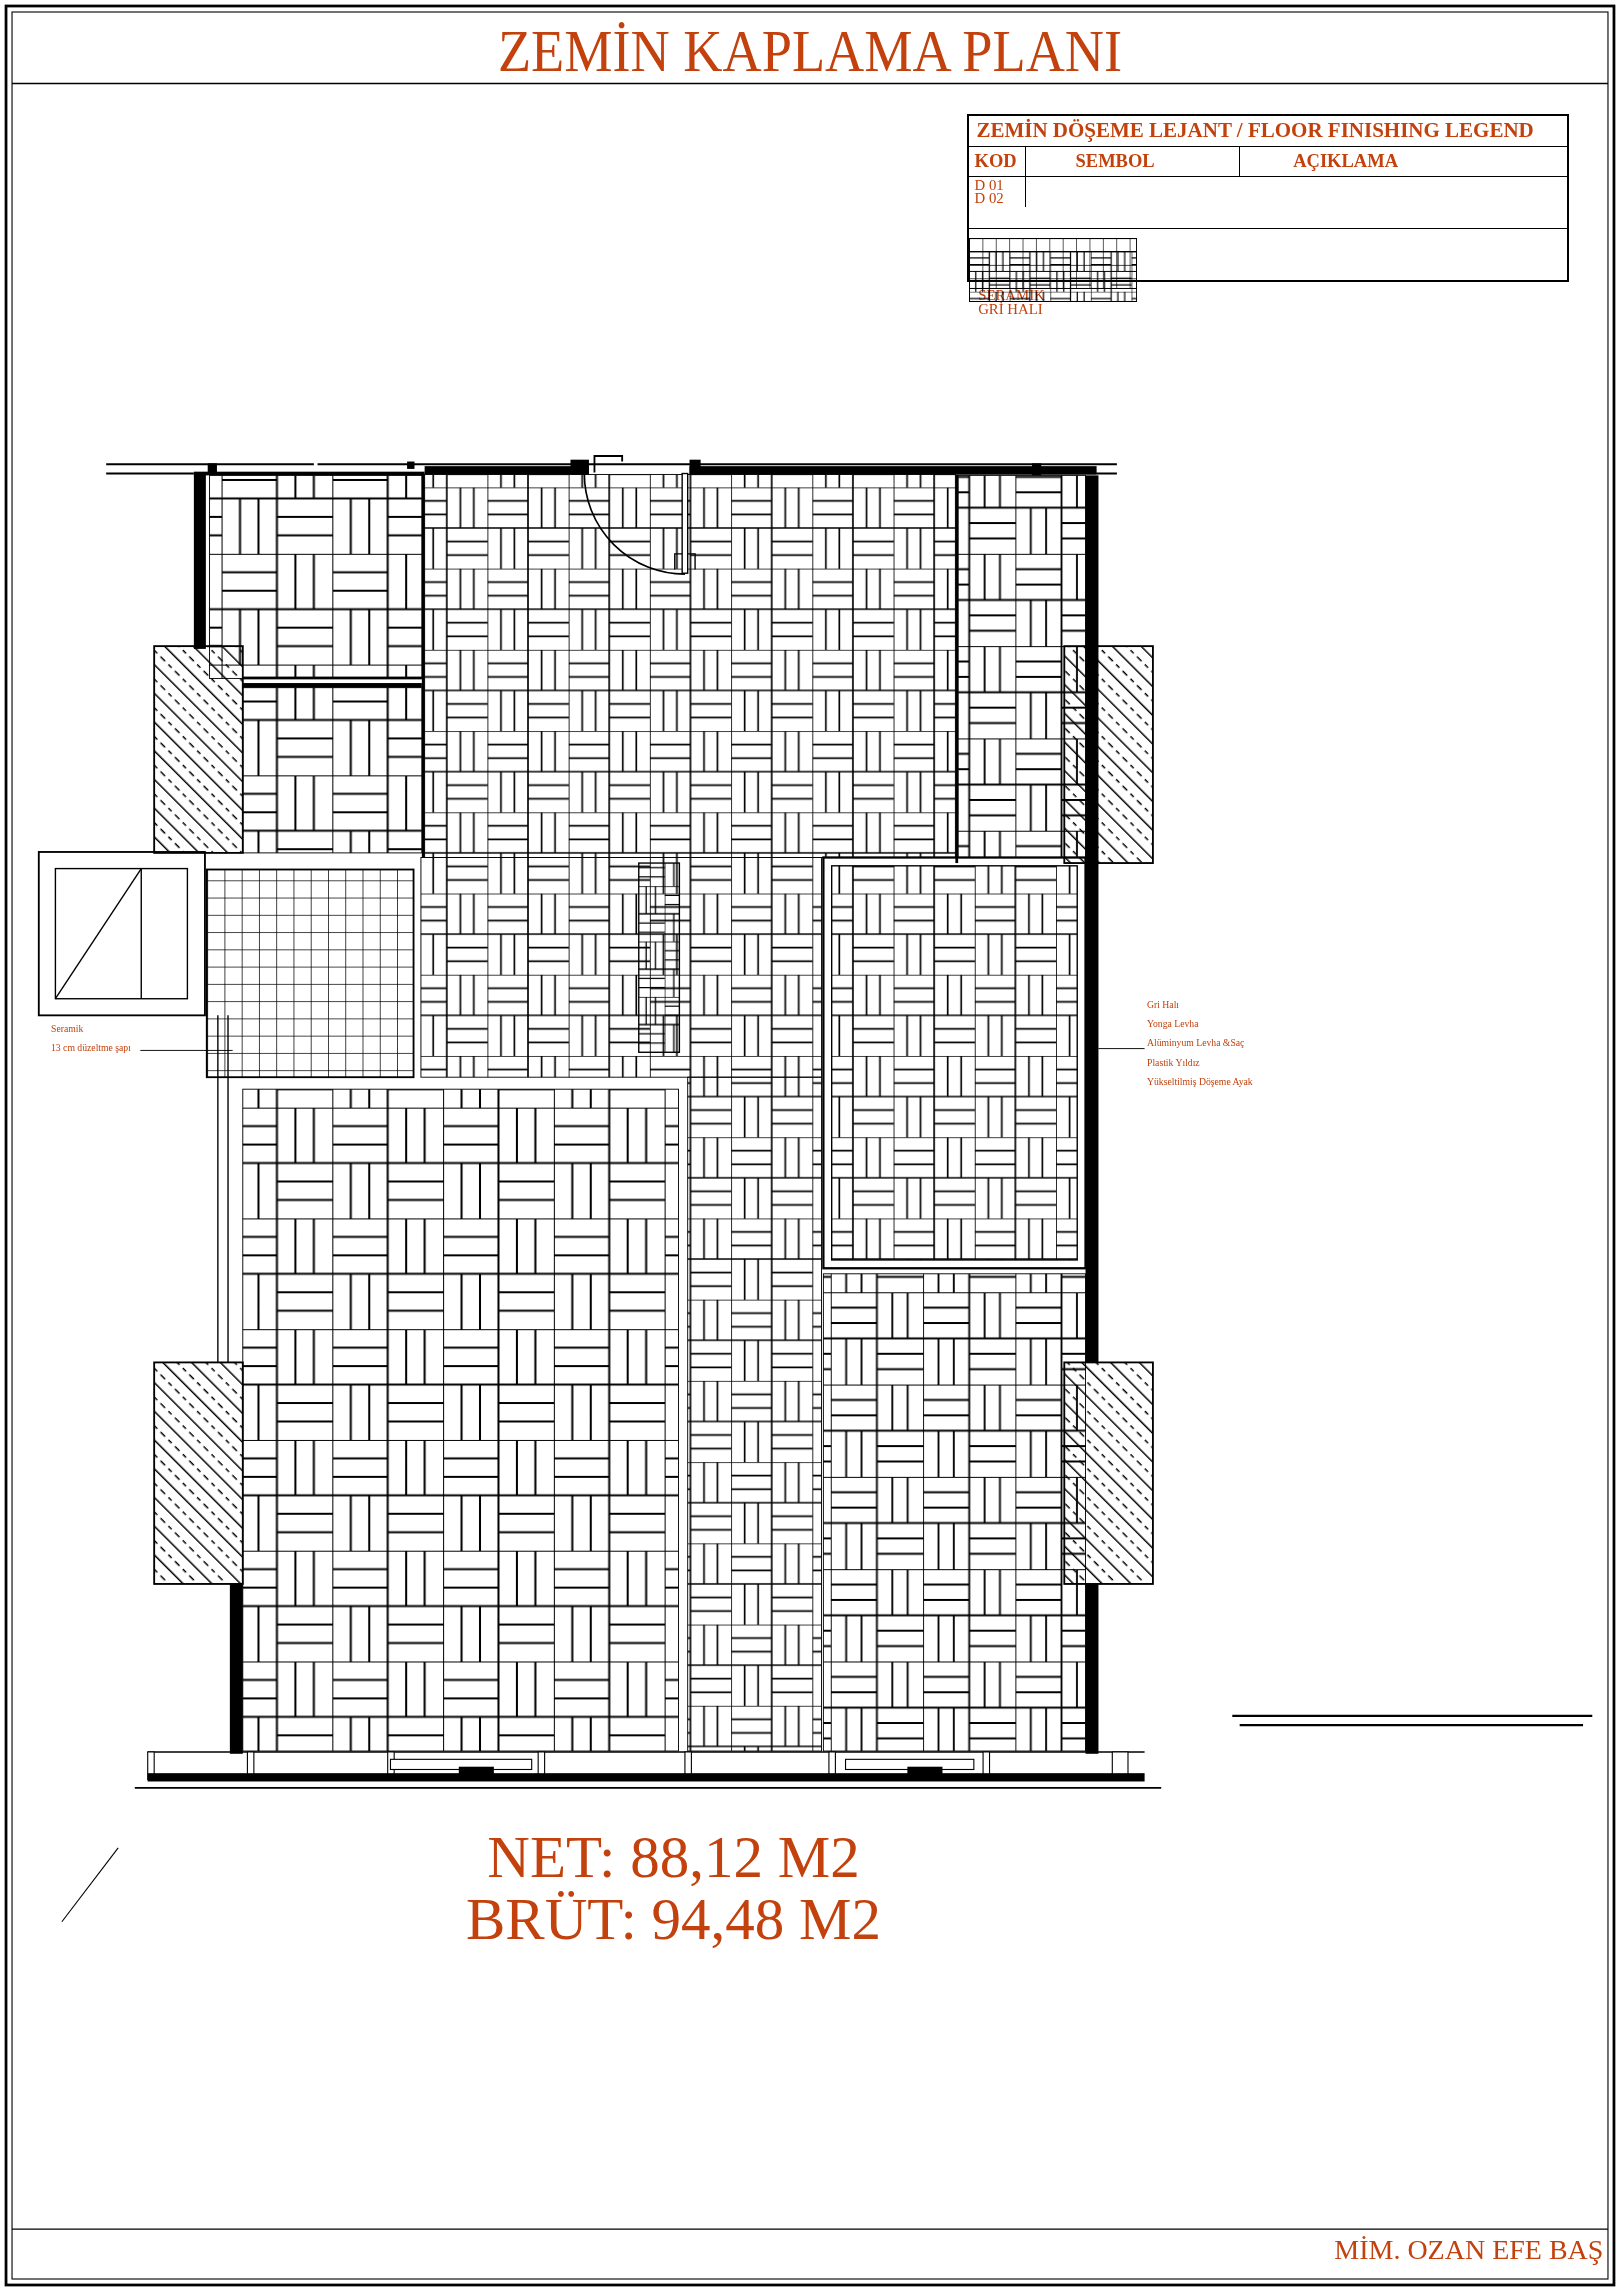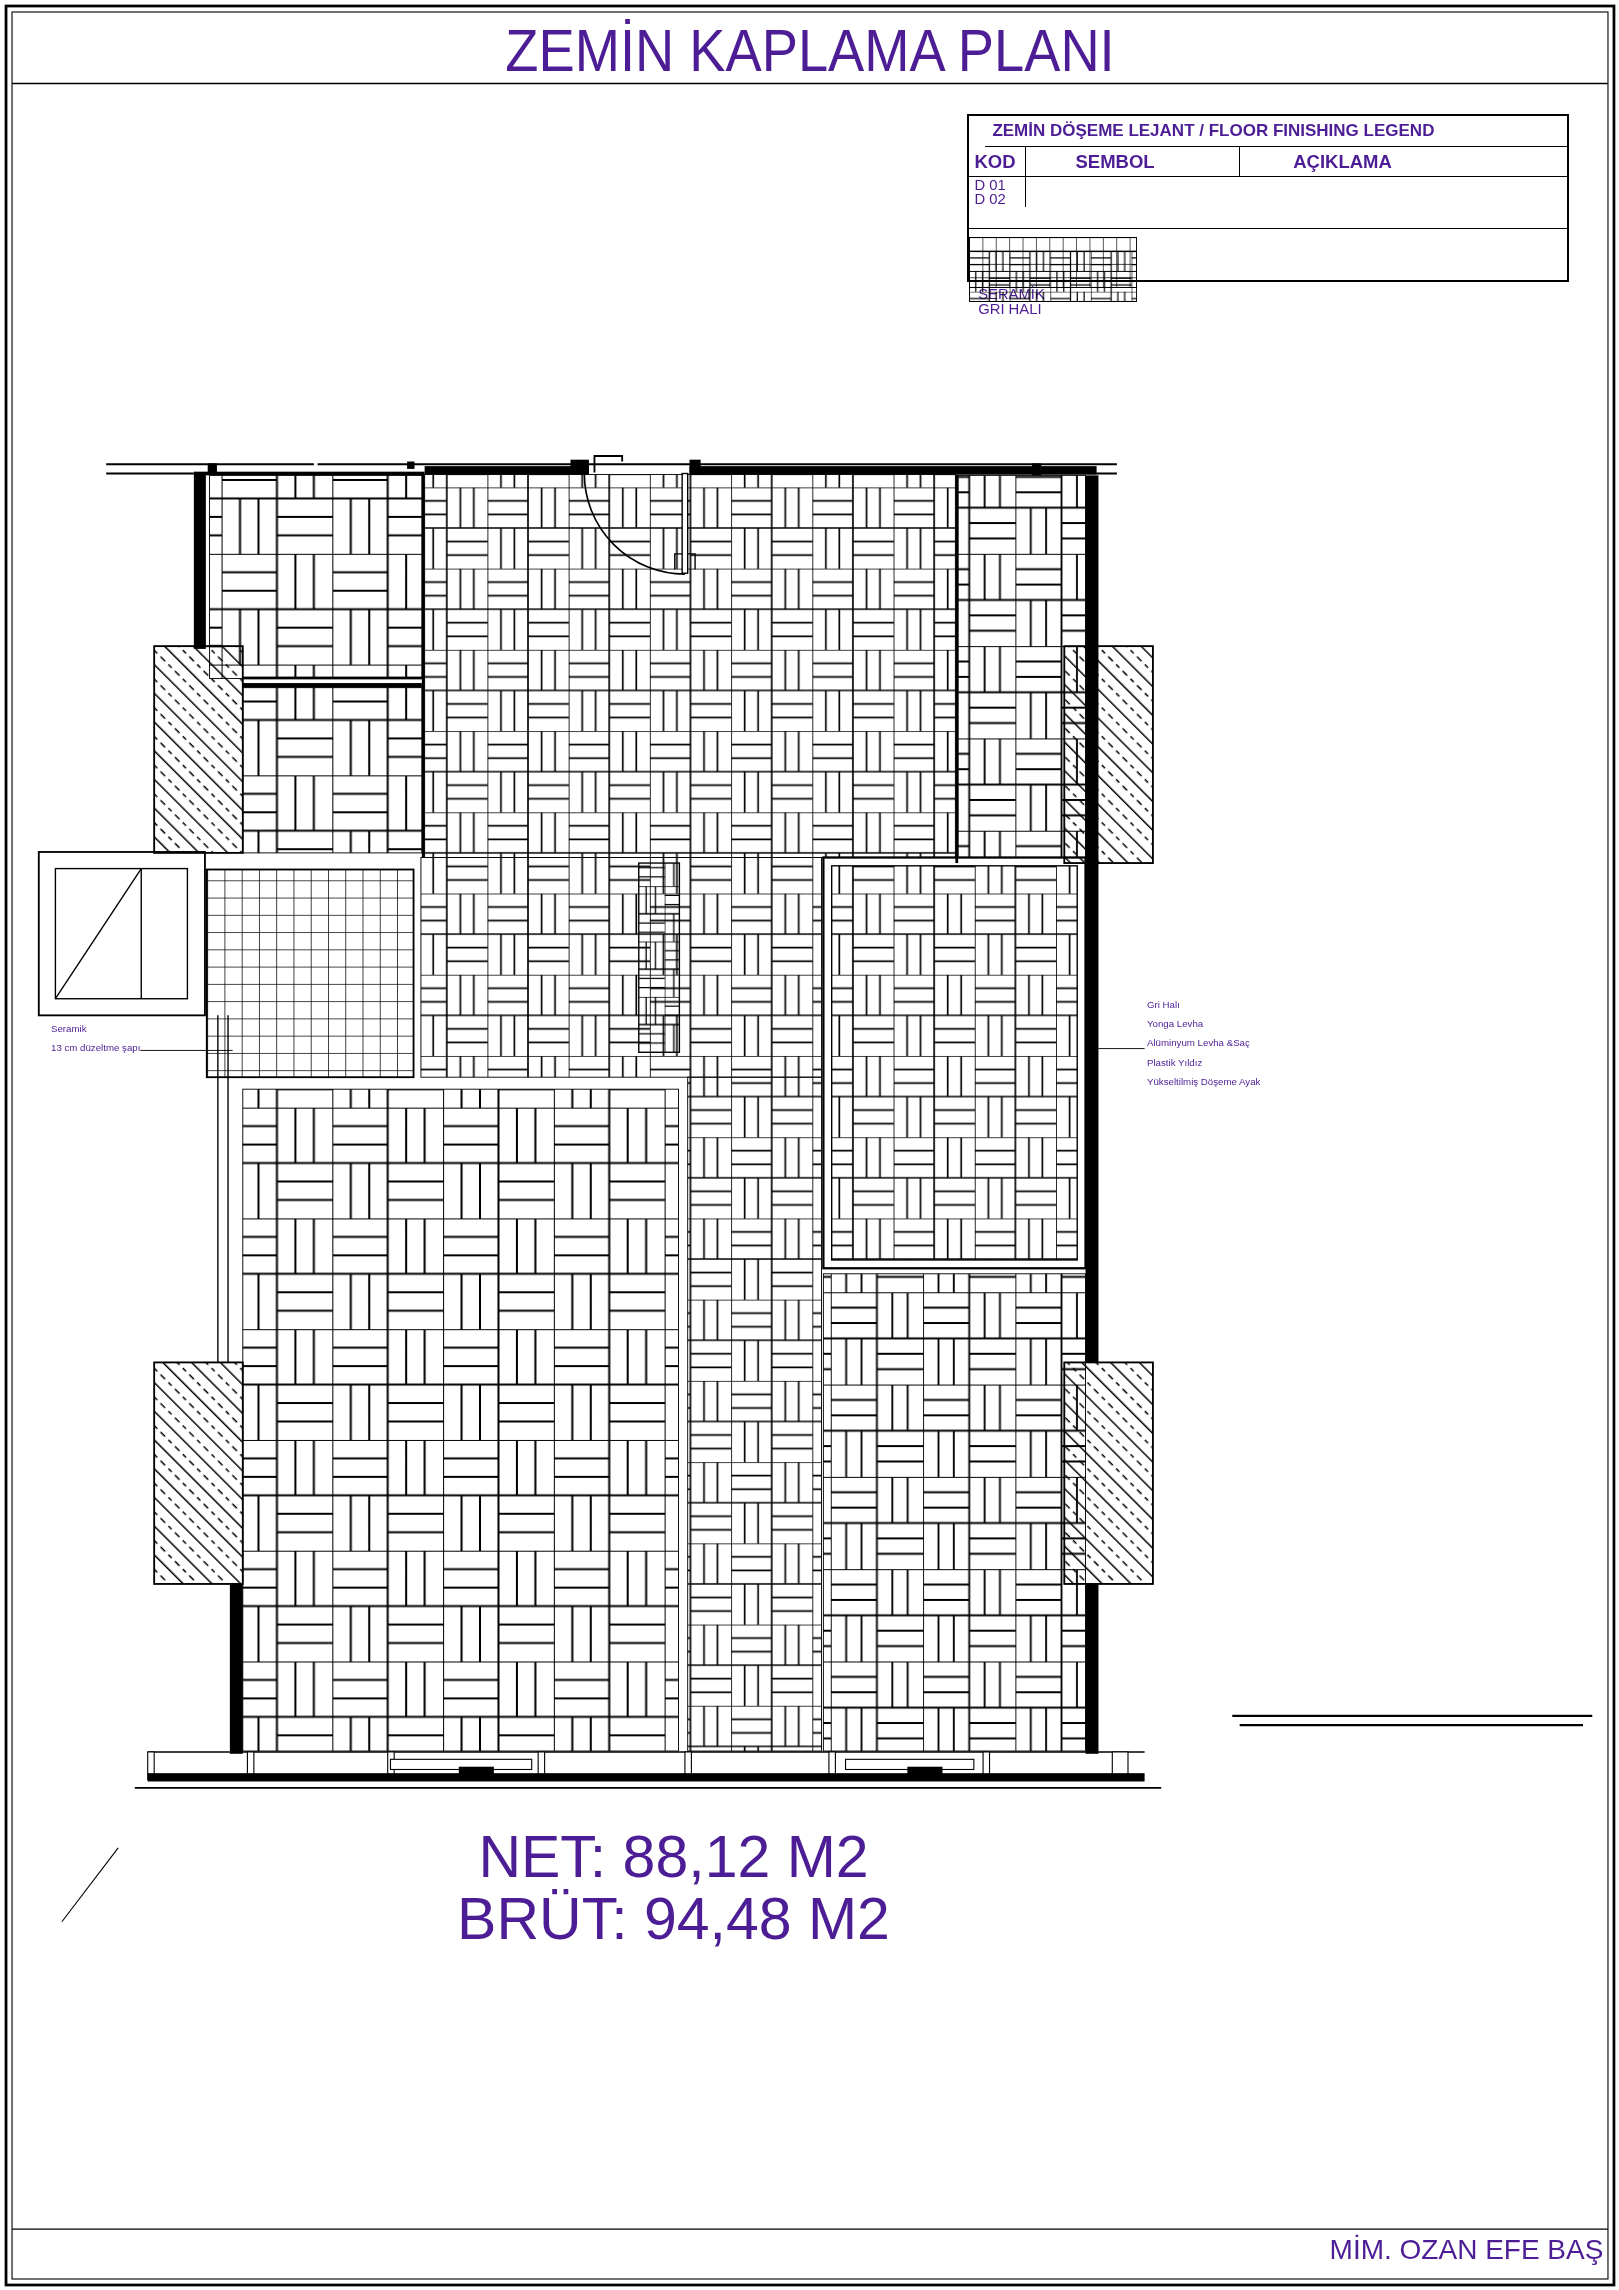--- a/index.html
+++ b/index.html
@@ -1,34 +1,34 @@
 <!DOCTYPE html>
 <html style="font-size:14.8px"><head>
 <meta charset="utf-8">
 <style>
   html,body { margin:0; padding:0; background:#e8e8e8; }
   .page {
     position:relative; width:1620px; height:2291px; background:#ffffff;
-    font-family:Liberation Sans, sans-serif; color:#4c1d95; overflow:hidden;
+    font-family:Liberation Serif, serif; color:#c2410c; overflow:hidden;
   }
   svg { display:block; }
   .plan-svg { position:absolute; left:0; top:0; }
 
   .page-title {
     position:absolute; left:0; right:0; top:16.6px; text-align:center;
     font-size:59px; font-weight:400; letter-spacing:0px;
     transform:scaleX(0.92); transform-origin:center;
     white-space:nowrap;
   }
 
   
   .legend { position:absolute; left:967px; top:114px; width:602px;
             border:2.3px solid #000; background:#fff; box-sizing:border-box; }
   .legend-title { height:29.5px; line-height:29.5px; border-bottom:1.8px solid #000;
-                  font-weight:bold; font-size:17px; padding-left:7.4px; white-space:nowrap;margin-left:16px; }
+                  font-weight:bold; font-size:21px; padding-left:7.4px; white-space:nowrap; }
   .legend-row { display:flex;gap:44px; }
   .legend-row.head { height:29px; line-height:29px; font-weight:bold; font-size:18.5px;
                      border-bottom:1.8px solid #000; }
   .legend-row.entry { height:51px;flex-direction:column; }
   .legend-row.entry + .legend-row.entry { border-top:1.8px solid #000;justify-content:center; }
   .cell { box-sizing:border-box; }
   .c-kod { width:57px; border-right:1.8px solid #000; padding-left:5.5px; }
   .c-sym { width:170px; border-right:1.8px solid #000; position:relative; }
   .c-desc { flex:1; padding-left:9.2px; }
   .entry .c-kod { font-size:14.8px; display:flex; align-items:center; font-weight:400; }

